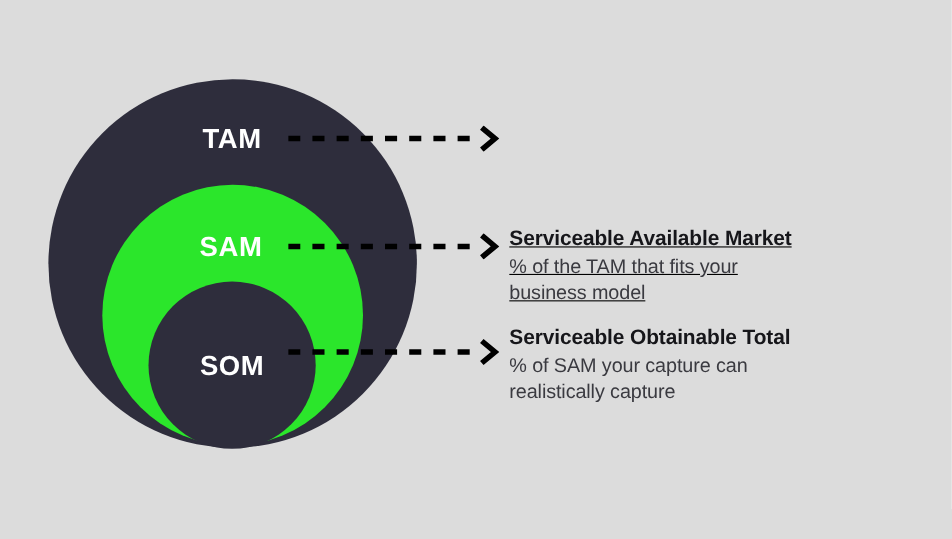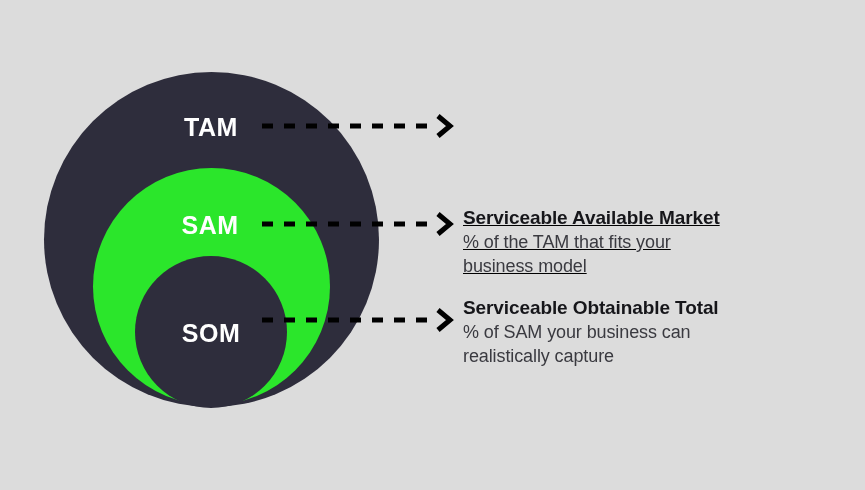--- a/index.html
+++ b/index.html
@@ -161,18 +161,18 @@
     <div class="entry-title">Serviceable Available Market</div>
     <div class="entry-desc">
       <span class="entry-desc-line">% of the TAM that fits your</span>
       <span class="entry-desc-line">business model</span>
     </div>
   </div>
 
   <div class="entry" id="entry-som">
     <div class="entry-title">Serviceable Obtainable Total</div>
     <div class="entry-desc">
-      <span class="entry-desc-line">% of SAM your business can</span>
+      <span class="entry-desc-line">% of SAM your capture can</span>
       <span class="entry-desc-line">realistically capture</span>
     </div>
   </div>
 
 </div>
 
 </body></html>

